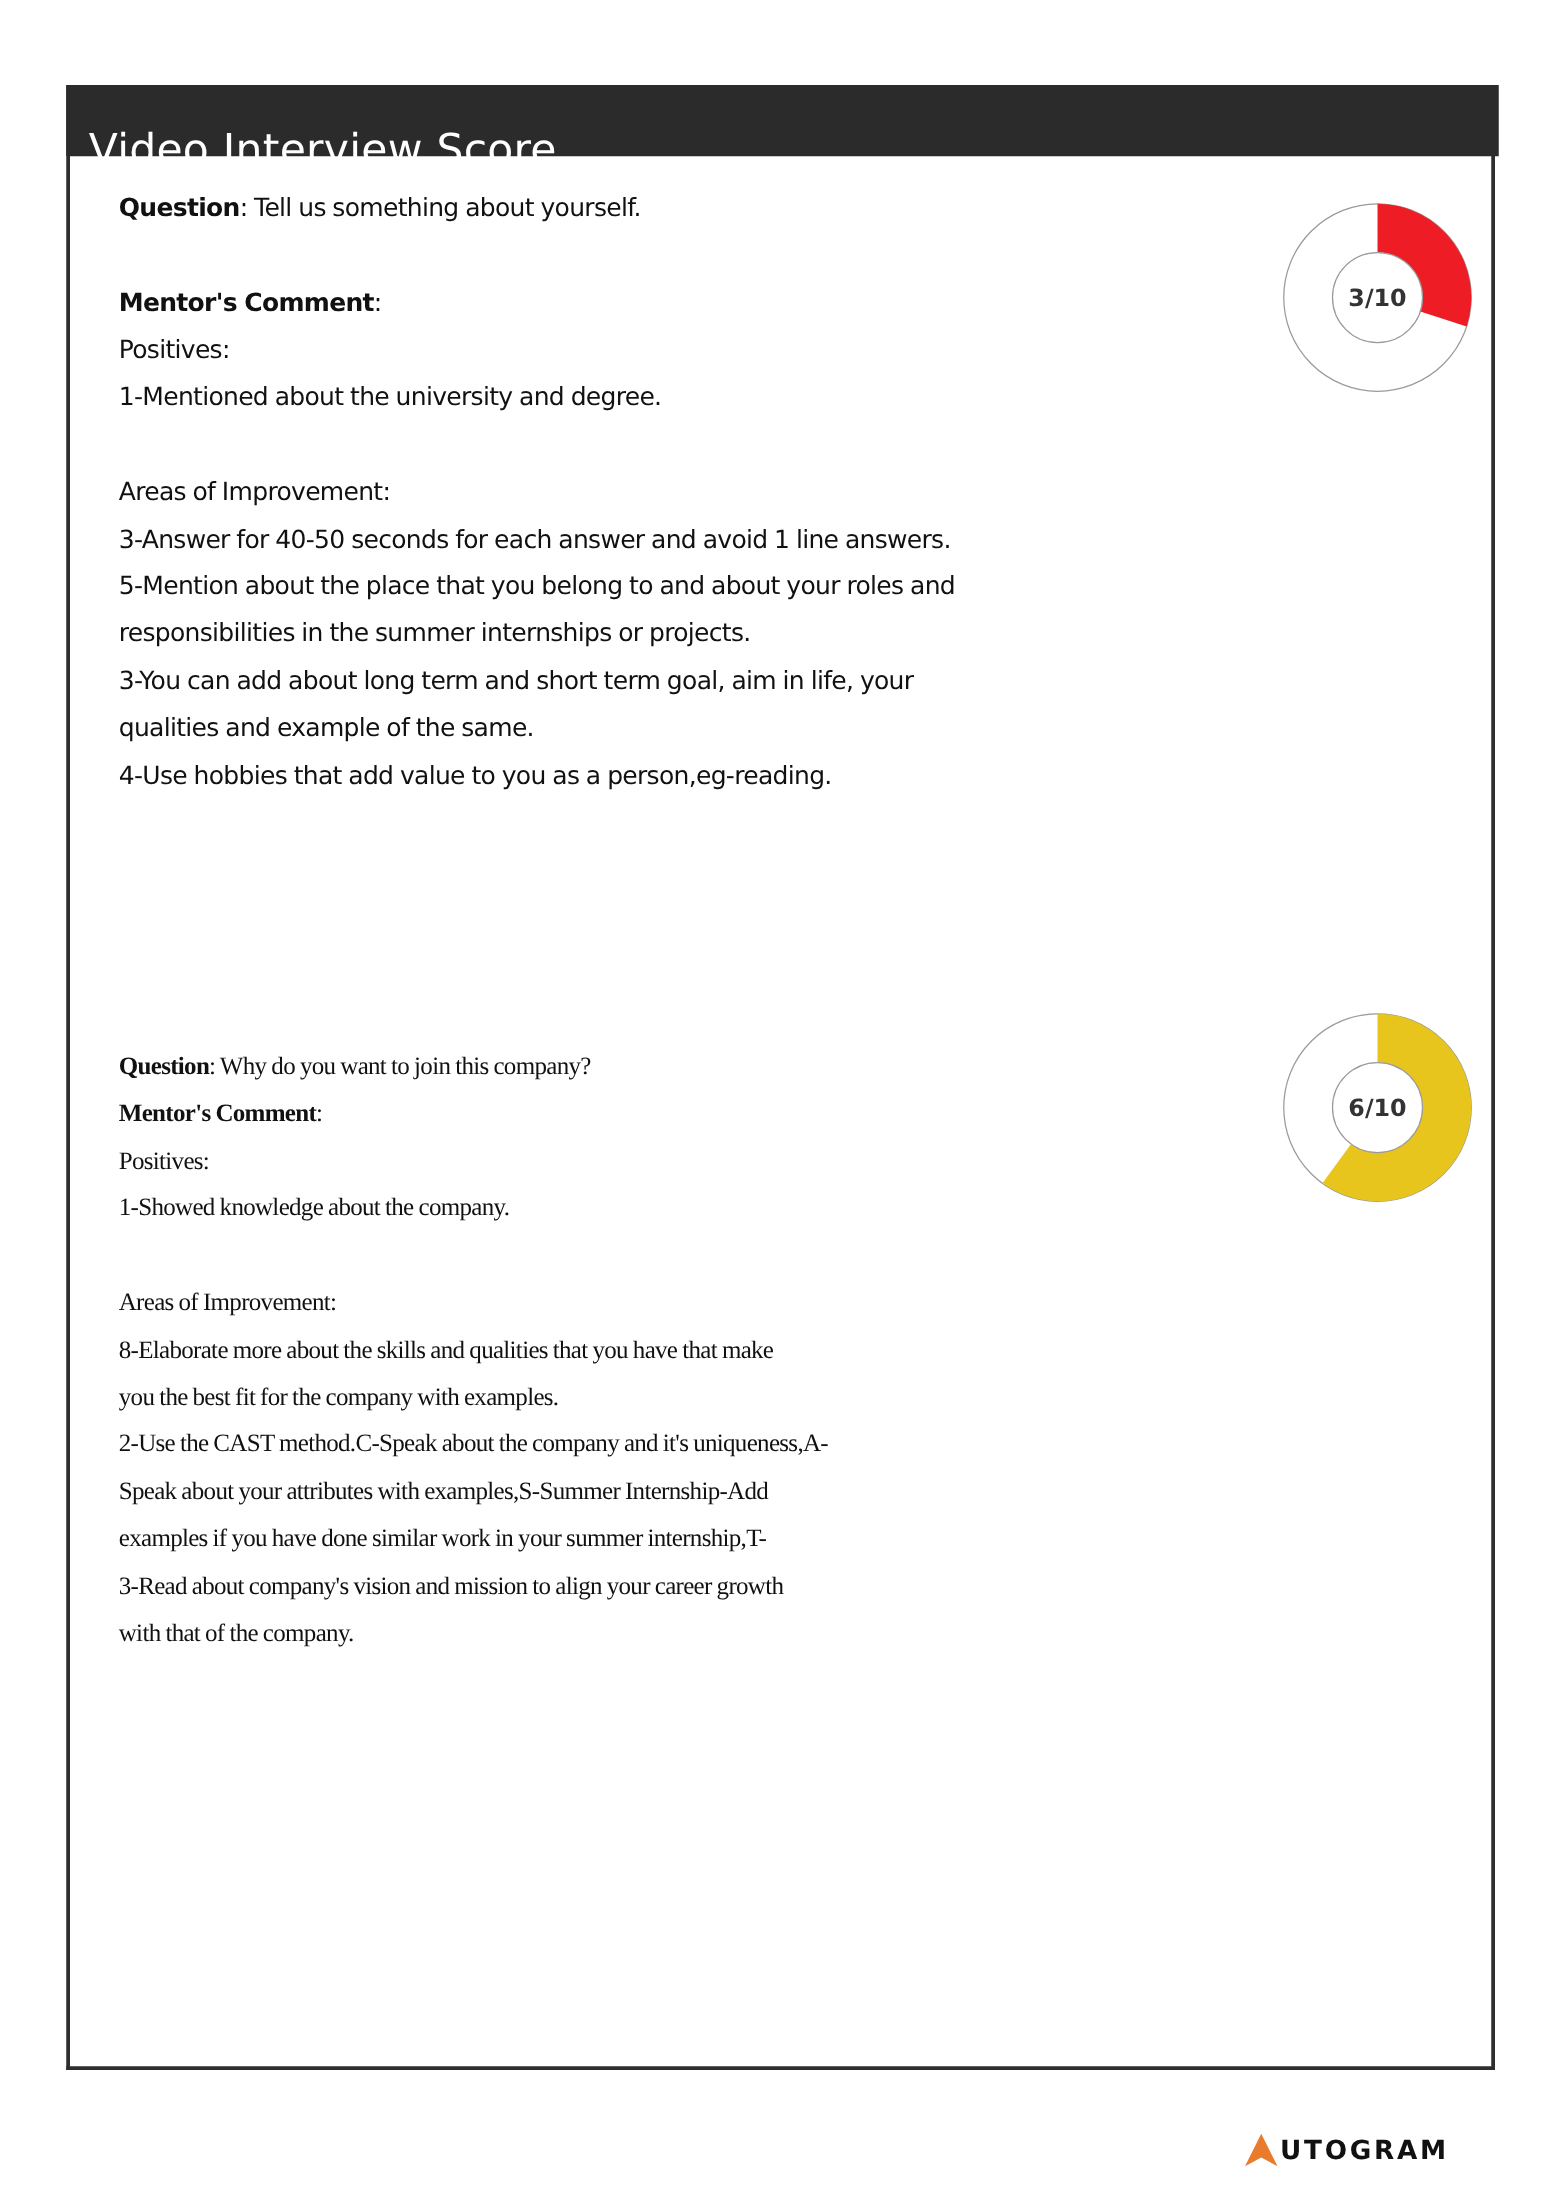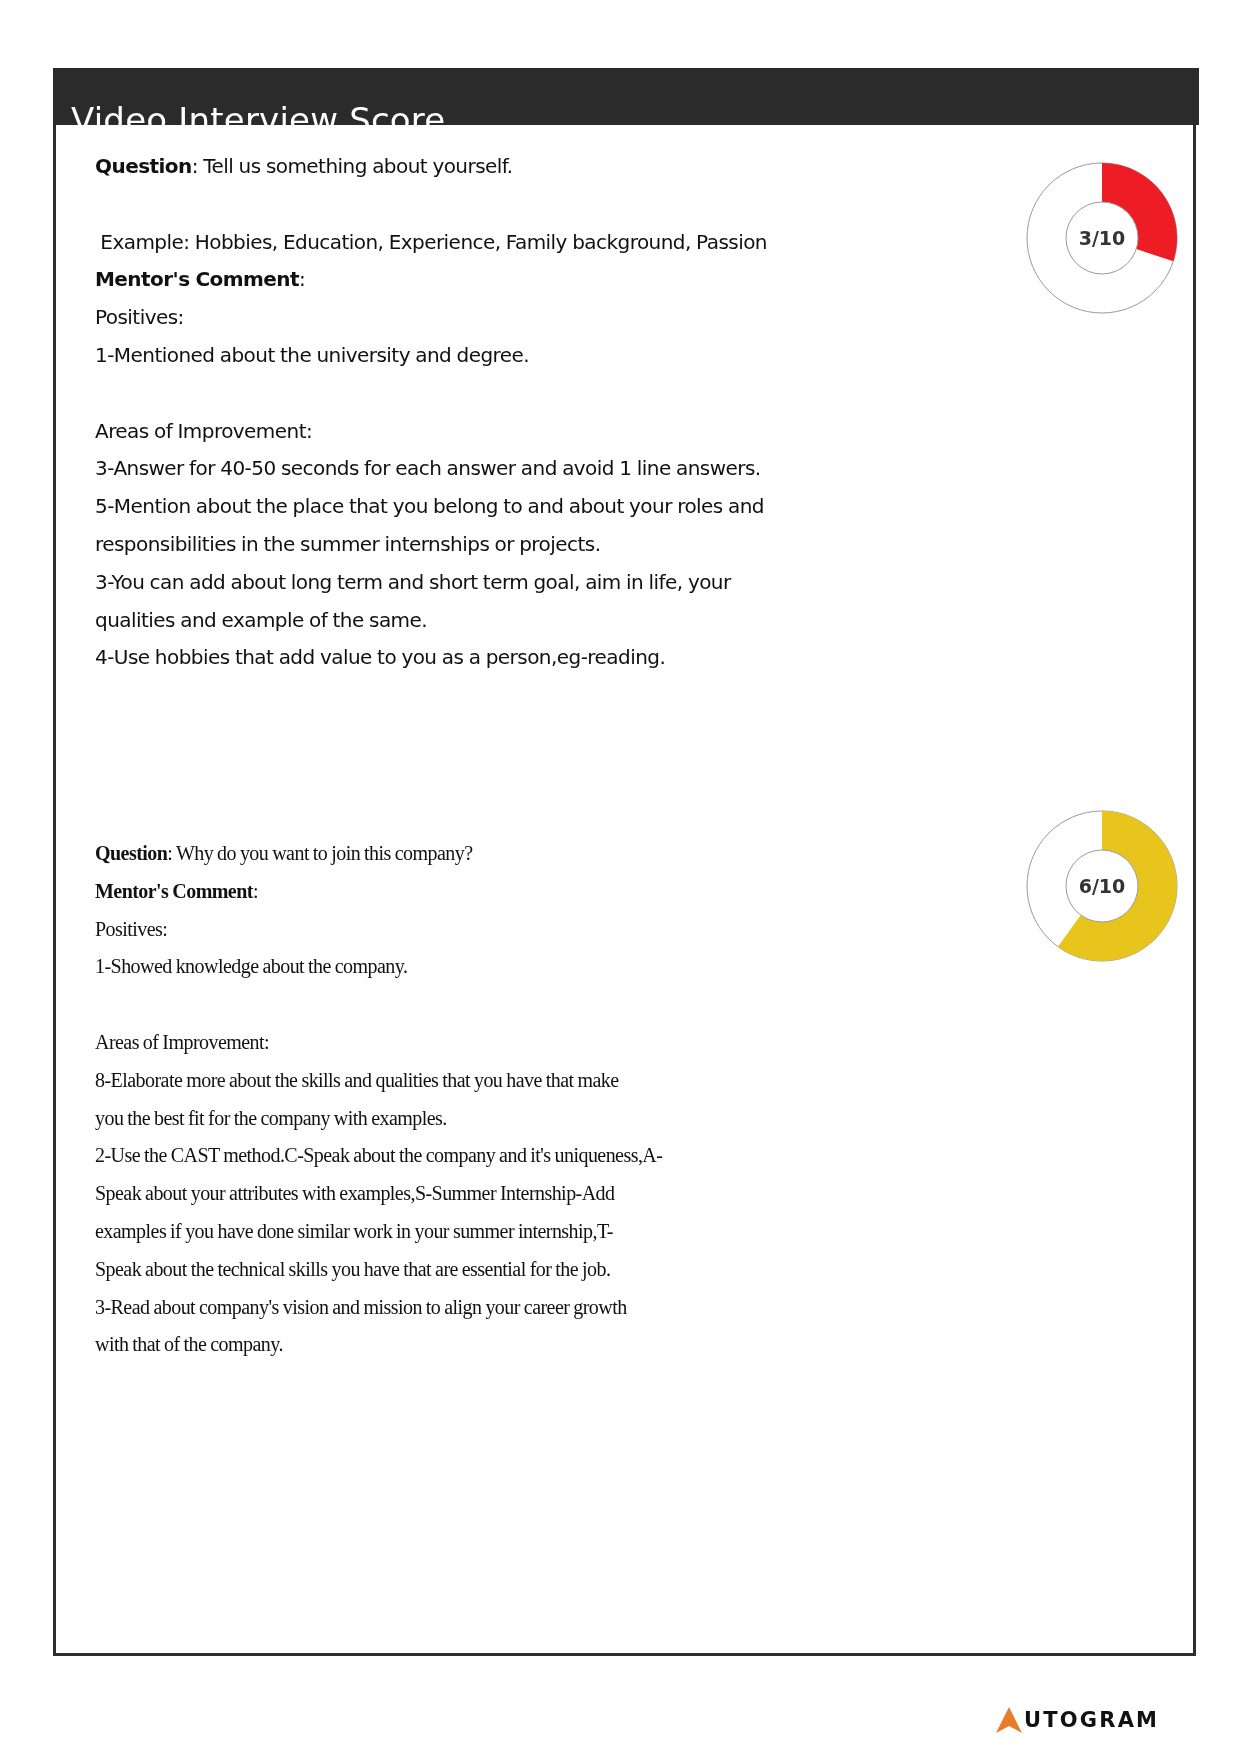--- a/index.html
+++ b/index.html
@@ -95,21 +95,20 @@
 <body>
 
 <div class="frame"></div>
 <div class="header-bar">
   <span class="header-title">Video Interview Score</span>
 </div>
 
 <div class="section section1">
   <span class="line"><span class="b">Question</span><span>:</span> <span>Tell us something about yourself.</span></span>
   <span class="gap"></span>
-  <span class="line" style="white-space:pre;"> Example: Hobbies, Education, Experience, Family background, Passion</span>
   <span class="line"><span class="b">Mentor's Comment</span><span>:</span></span>
   <span class="line">Positives:</span>
   <span class="line">1-Mentioned about the university and degree.</span>
   <span class="gap"></span>
   <span class="line">Areas of Improvement:</span>
   <span class="line">3-Answer for 40-50 seconds for each answer and avoid 1 line answers.</span>
   <span class="line">5-Mention about the place that you belong to and about your roles and</span>
   <span class="line">responsibilities in the summer internships or projects.</span>
   <span class="line">3-You can add about long term and short term goal, aim in life, your</span>
   <span class="line">qualities and example of the same.</span>
@@ -130,21 +129,20 @@
   <span class="line"><span class="b">Mentor's Comment</span><span>:</span></span>
   <span class="line">Positives:</span>
   <span class="line">1-Showed knowledge about the company.</span>
   <span class="gap"></span>
   <span class="line">Areas of Improvement:</span>
   <span class="line">8-Elaborate more about the skills and qualities that you have that make</span>
   <span class="line">you the best fit for the company with examples.</span>
   <span class="line">2-Use the CAST method.C-Speak about the company and it's uniqueness,A-</span>
   <span class="line">Speak about your attributes with examples,S-Summer Internship-Add</span>
   <span class="line">examples if you have done similar work in your summer internship,T-</span>
-  <span class="line">Speak about the technical skills you have that are essential for the job.</span>
   <span class="line">3-Read about company's vision and mission to align your career growth</span>
   <span class="line">with that of the company.</span>
 </div>
 
 <div class="donut donut2">
   <svg viewBox="0 0 160 160">
     <circle cx="80" cy="80" r="75" fill="#ffffff" stroke="#9a9a9a" stroke-width="1"></circle>
     <path class="donut-fill" d="M80,5 A75,75 0 1 1 35.91610607806452,140.67627457812105 L58.83973091747097,109.1246117974981 A36,36 0 1 0 80,44 Z" fill="#e8c51c"></path>
     <circle cx="80" cy="80" r="36" fill="#ffffff" stroke="#9a9a9a" stroke-width="1"></circle>
     <text x="80" y="87" text-anchor="middle" class="donut-label">6/10</text>

